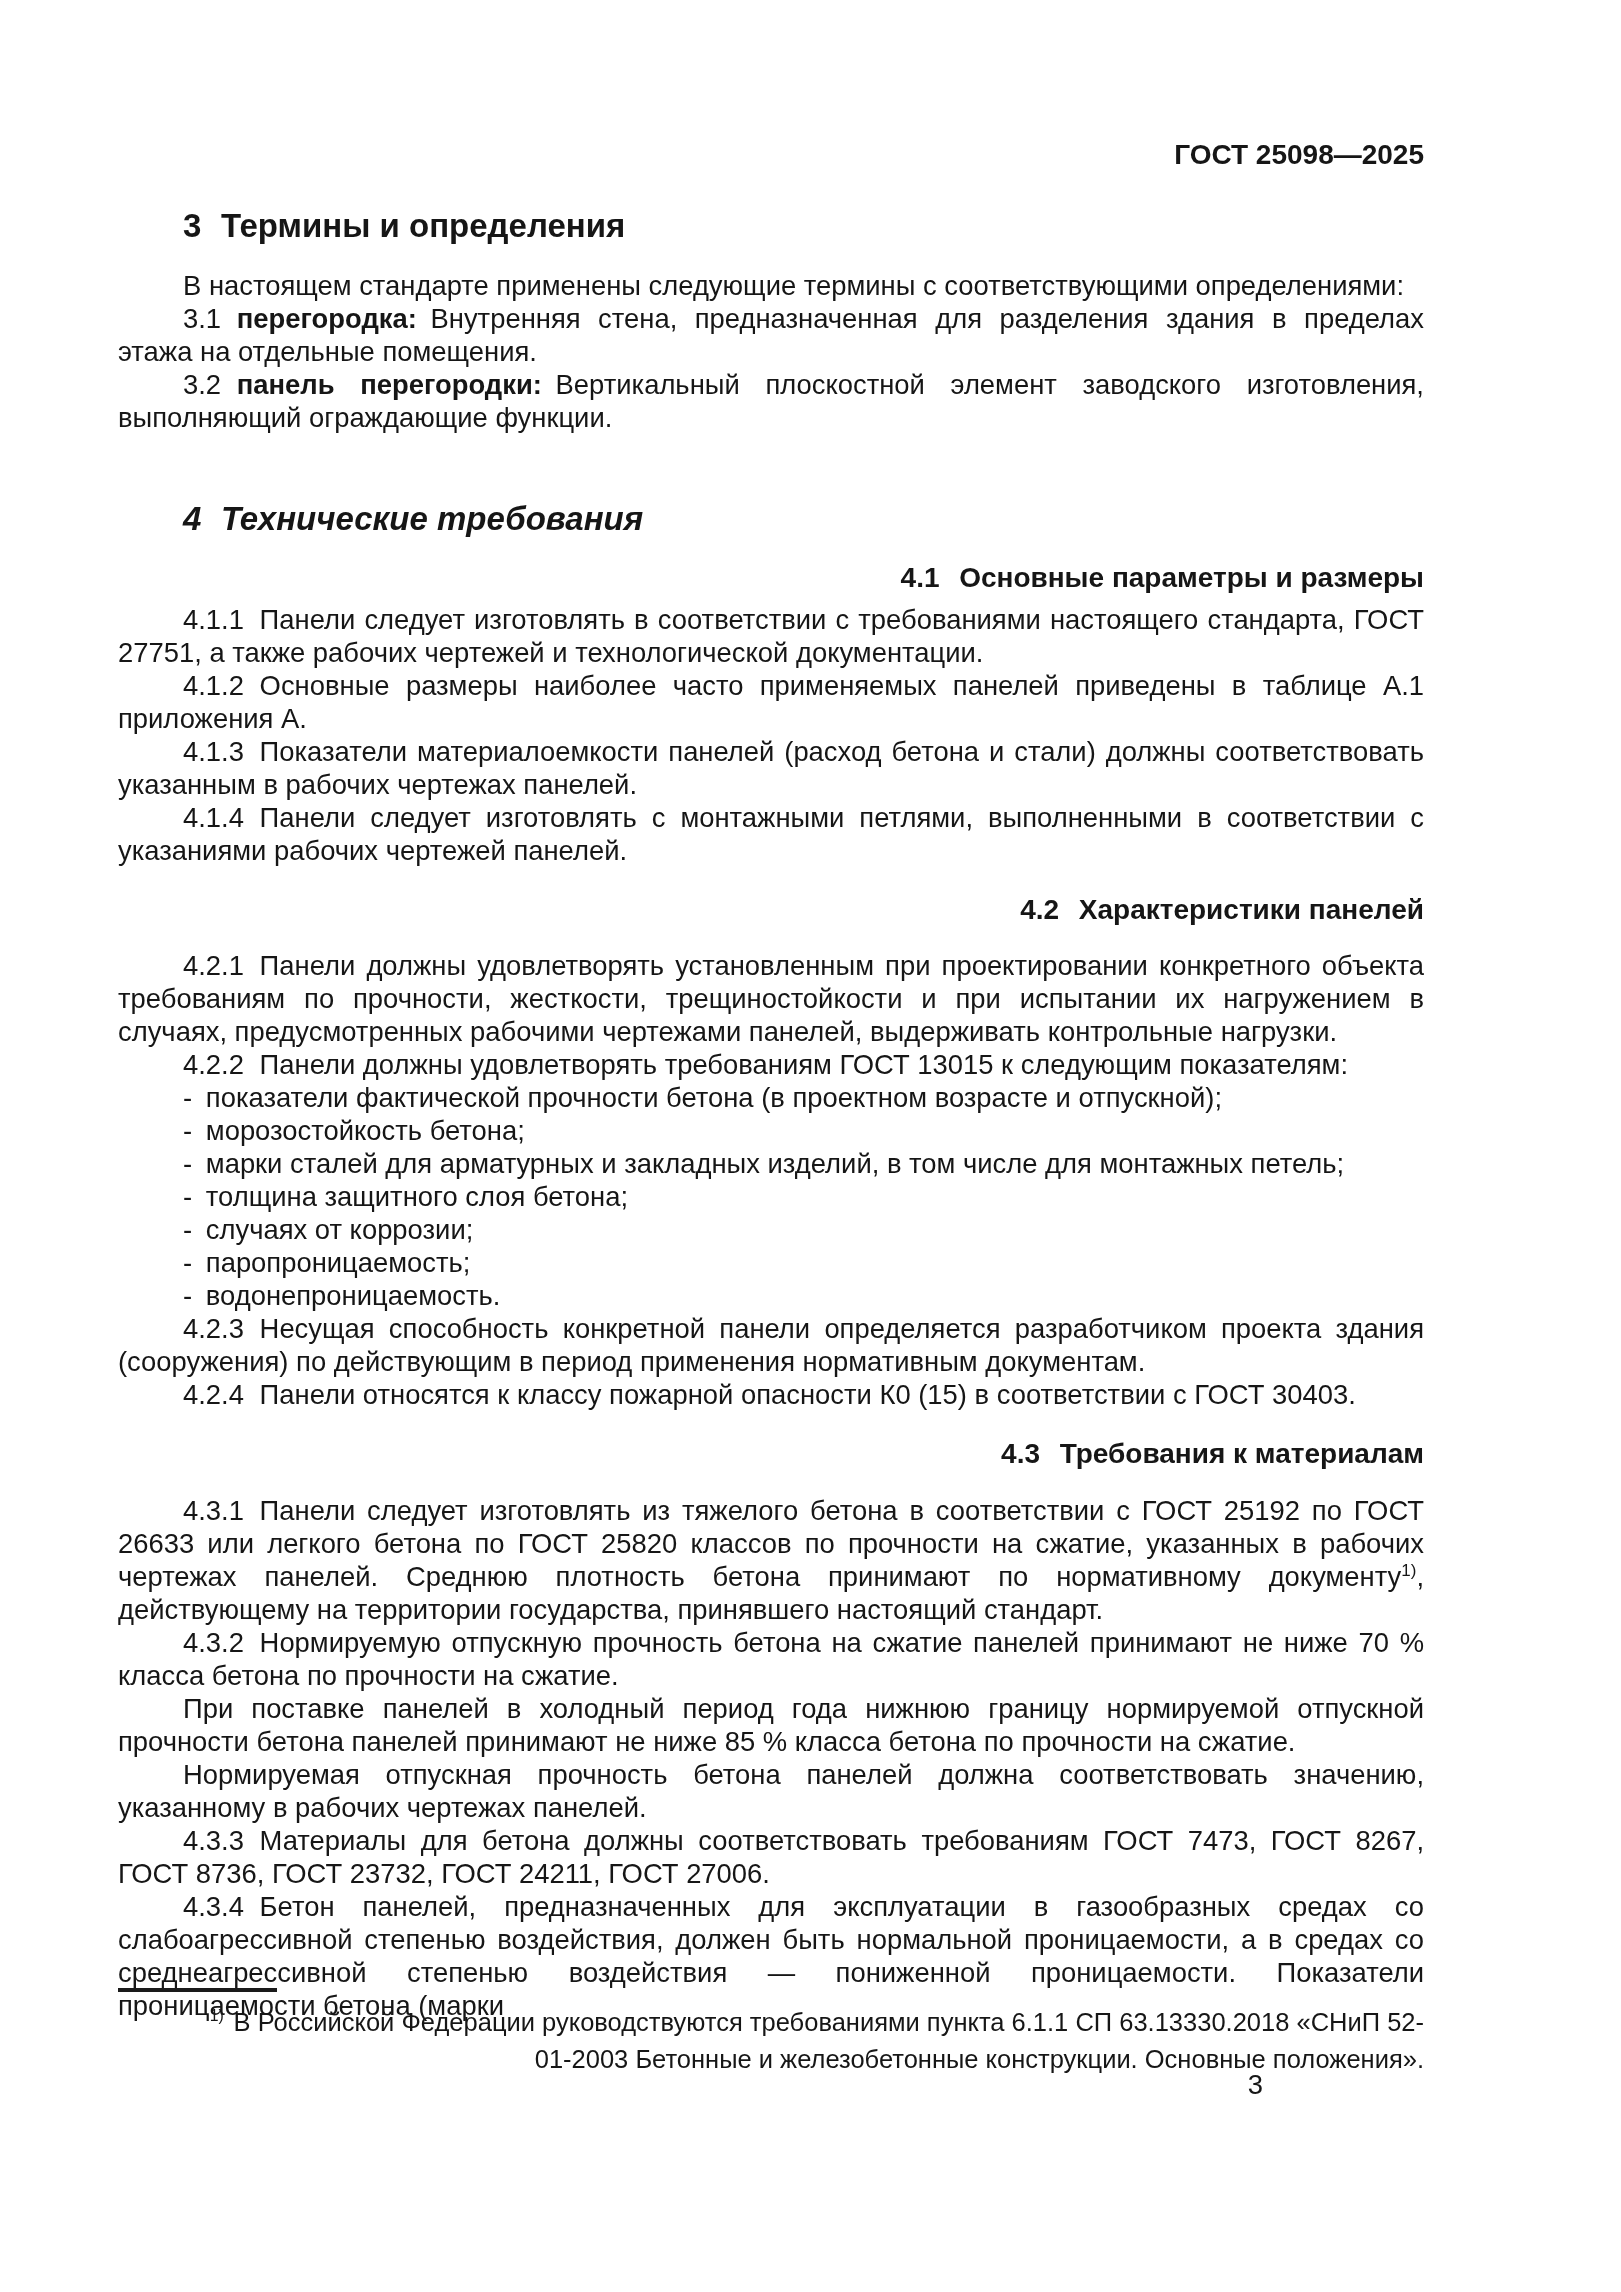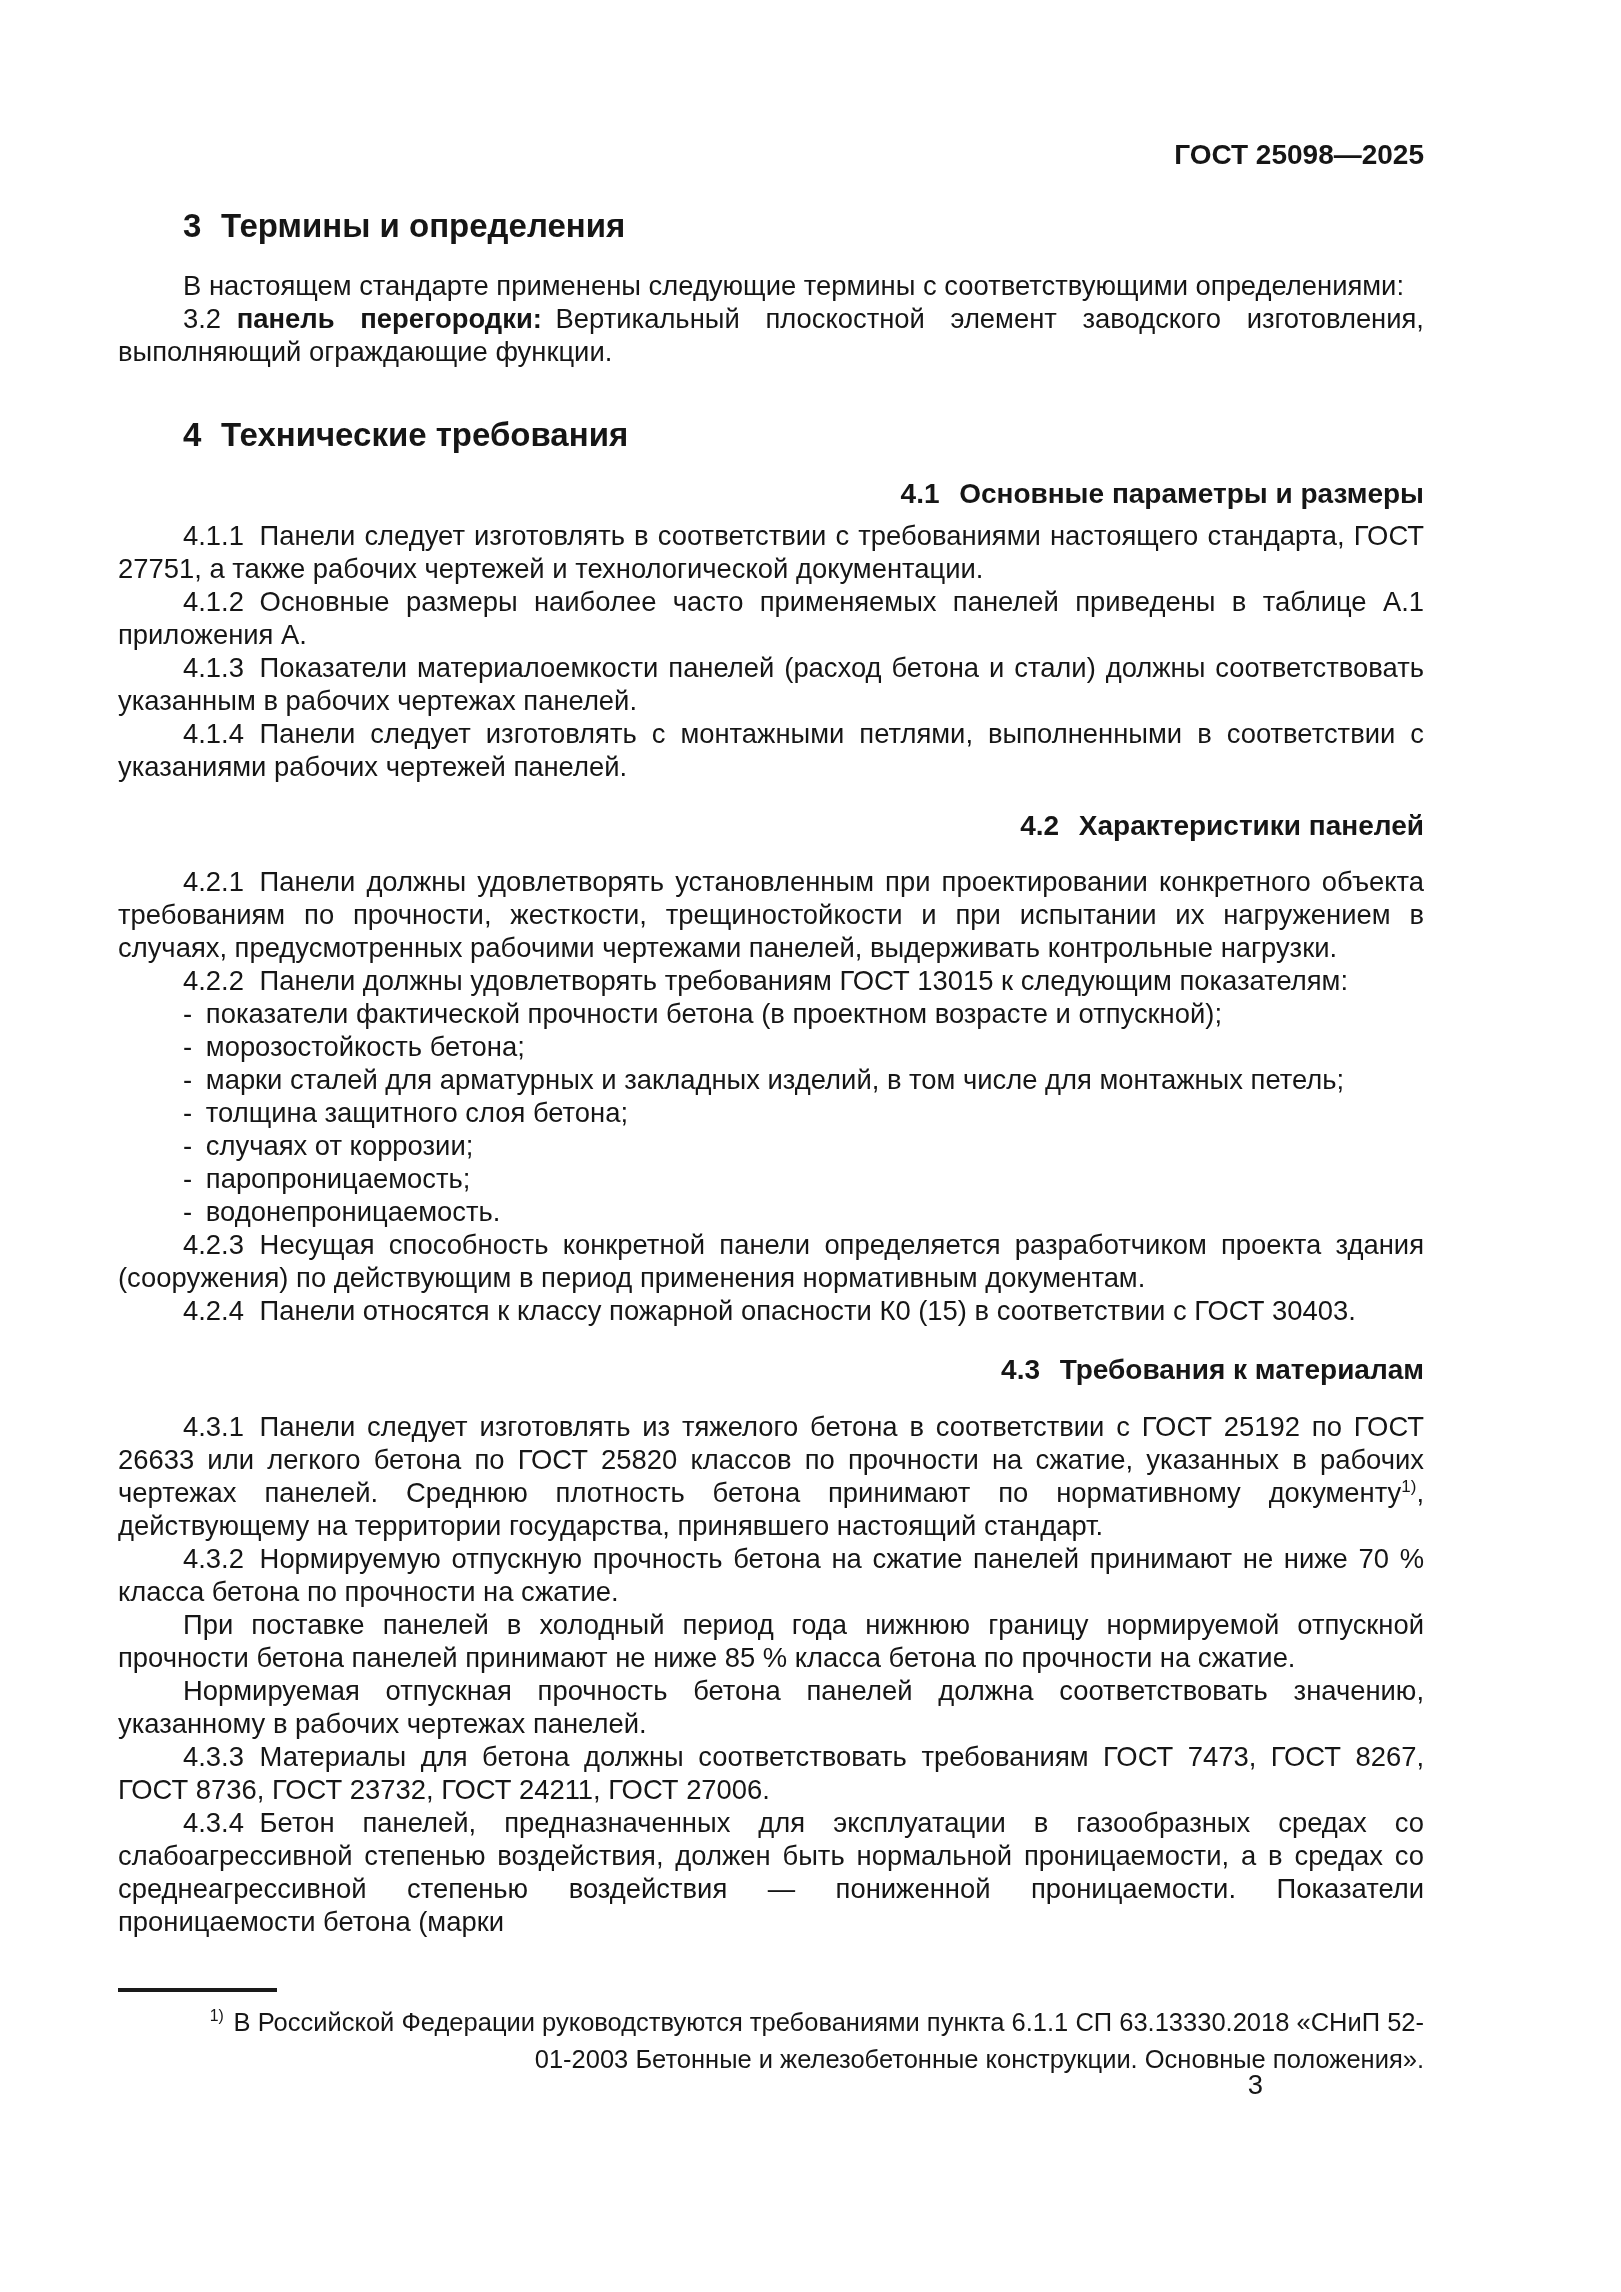--- a/index.html
+++ b/index.html
@@ -16,21 +16,21 @@
     padding-top:139px;
     text-align:right;
     font-weight:bold;
     font-size:28px;line-height:31px;
   }
   .h1{
     font-size:33px;line-height:41px;font-weight:bold;
     margin:0;text-indent:65px;
   }
   #h1-s3{margin-top:35px;}
-  #h1-s4{margin-top:46px;margin-bottom:19.6px;}
+  #h1-s4{margin-top:64px;margin-bottom:19.6px;font-style:italic;}
   .h2{
     font-size:28px;line-height:37px;font-weight:bold;
     margin:0;text-indent:65px;text-align:right;
   }
   #h2-41{margin-bottom:7.8px;}
   #h2-42{margin-top:23.5px;margin-bottom:21.6px;}
   #h2-43{margin-top:23.5px;margin-bottom:21.6px;}
   #intro{margin-top:23px;}
   .body{
     font-size:27.4px;line-height:33px;
@@ -61,20 +61,21 @@
 
 <div class="page">
   <div class="content">
 
     <div class="doc-code">ГОСТ 25098—2025</div>
 
     <h1 class="h1" id="h1-s3"><span class="hnum">3</span><span>Термины и определения</span></h1>
 
     <p class="body" id="intro">В настоящем стандарте применены следующие термины с соответствующими определениями:</p>
 
+    <p class="body"><span class="pnum">3.1</span><b class="term">перегородка:</b><span>Внутренняя стена, предназначенная для разделения здания в пределах этажа на отдельные помещения.</span></p>
 
     <p class="body"><span class="pnum">3.2</span><b class="term">панель перегородки:</b><span>Вертикальный плоскостной элемент заводского изготовления, выполняющий ограждающие функции.</span></p>
 
     <h1 class="h1" id="h1-s4"><span class="hnum">4</span><span>Технические требования</span></h1>
 
     <h2 class="h2" id="h2-41"><span class="hnum">4.1</span><span>Основные параметры и размеры</span></h2>
 
     <p class="body"><span class="pnum">4.1.1</span><span>Панели следует изготовлять в соответствии с требованиями настоящего стандарта, ГОСТ 27751, а также рабочих чертежей и технологической документации.</span></p>
     <p class="body"><span class="pnum">4.1.2</span><span>Основные размеры наиболее часто применяемых панелей приведены в таблице А.1 приложения А.</span></p>
     <p class="body"><span class="pnum">4.1.3</span><span>Показатели материалоемкости панелей (расход бетона и стали) должны соответствовать указанным в рабочих чертежах панелей.</span></p>

